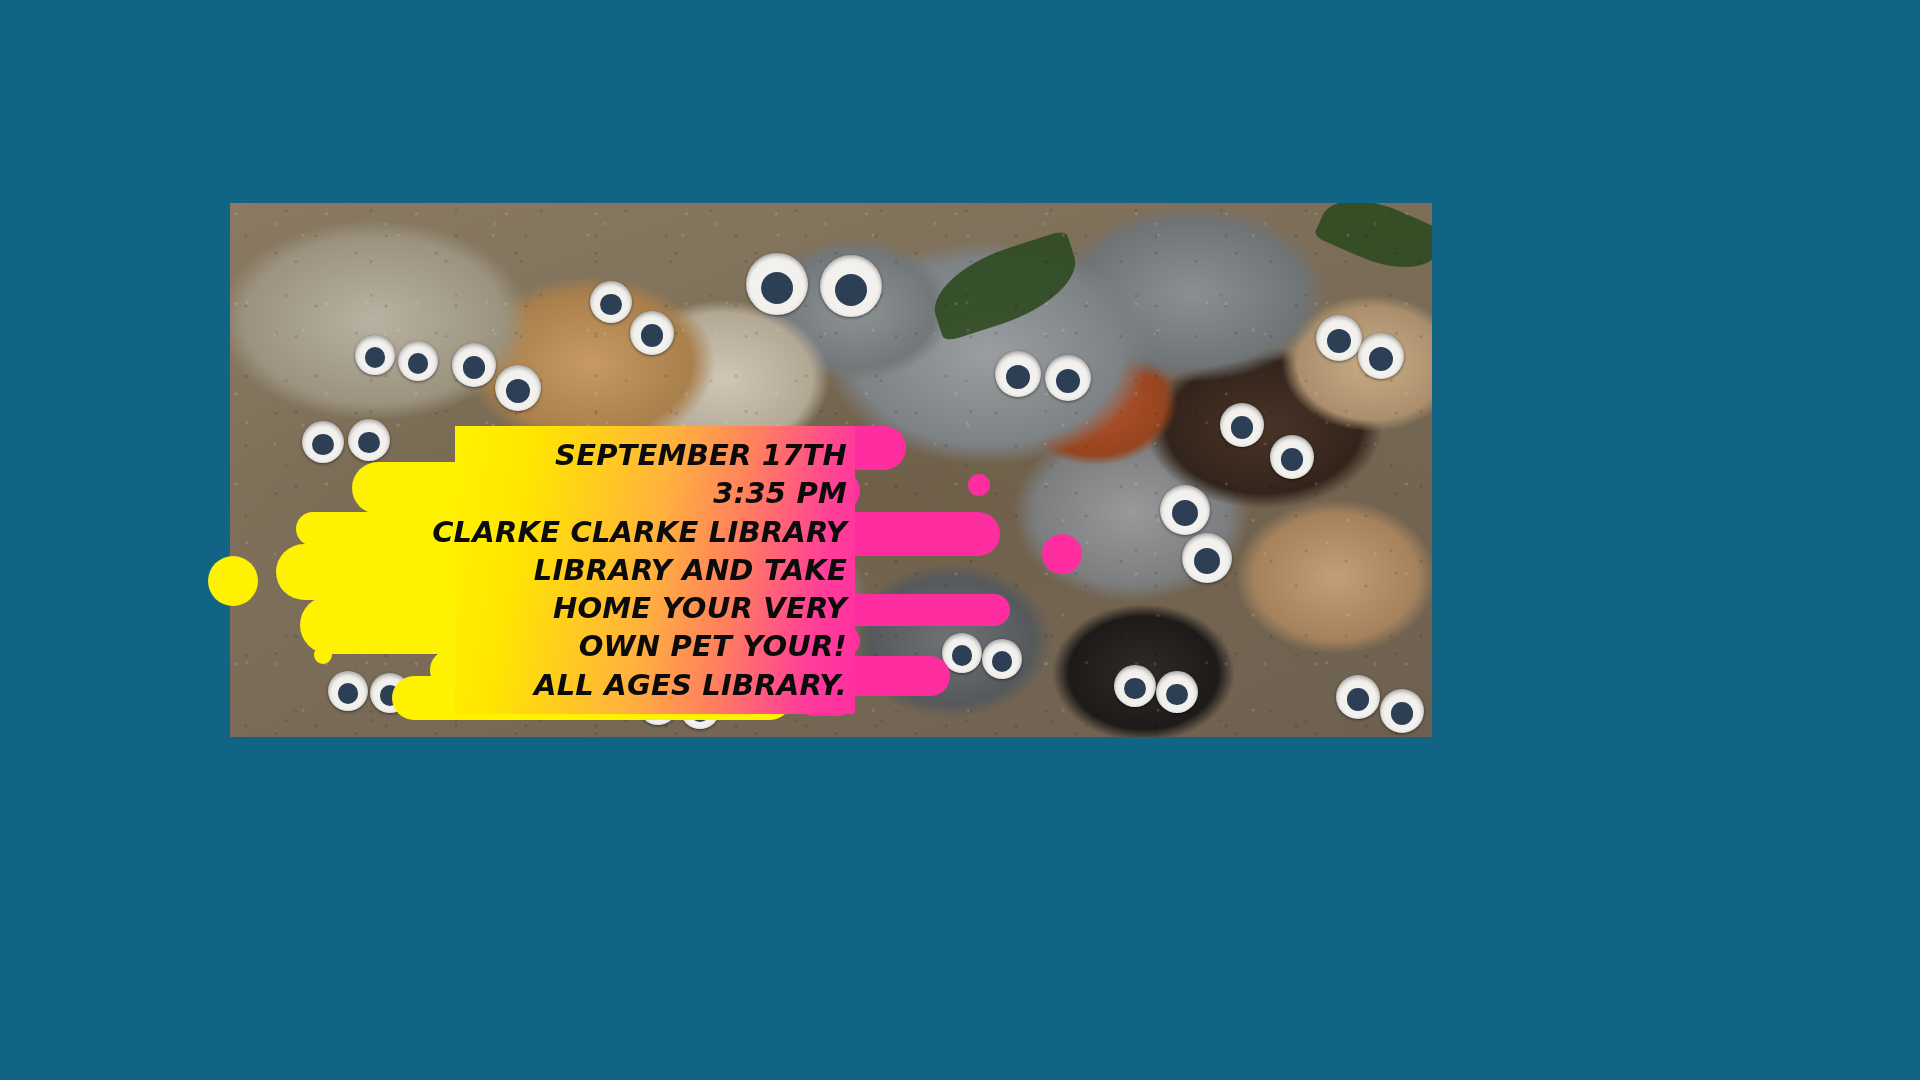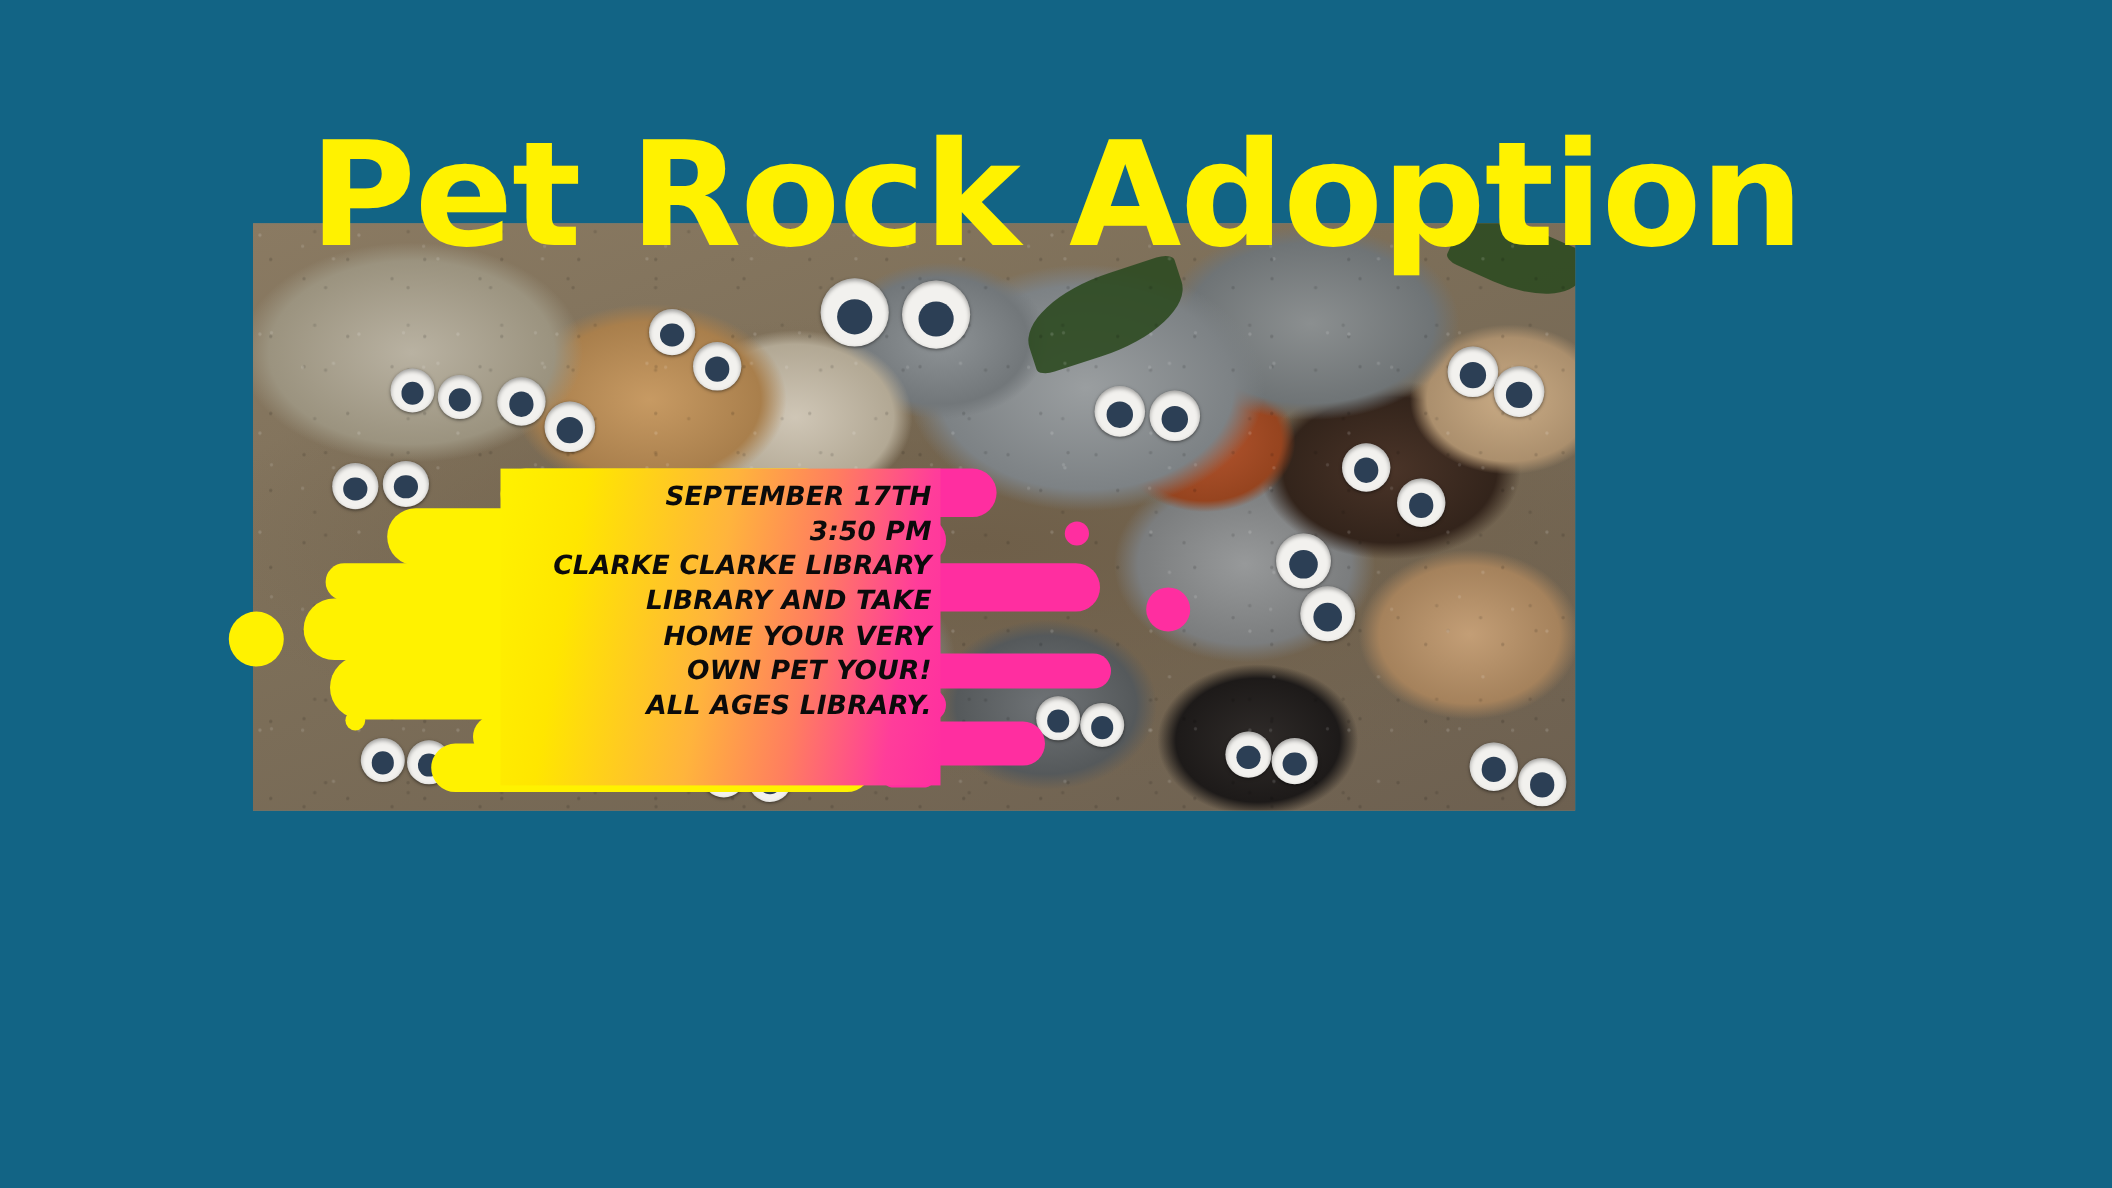--- a/index.html
+++ b/index.html
@@ -82,21 +82,21 @@
     background:linear-gradient(100deg,#FFF200 0%,#FFE600 18%,#FFB43C 48%,#FF7E5F 68%,#FF3D9A 88%,#FF2EA0 100%);
     z-index:5;
   }
   .panel-text{
     position:absolute;left:455px;top:426px;width:400px;height:288px;
     z-index:7;display:flex;flex-direction:column;justify-content:flex-start;
     align-items:flex-end;text-align:right;
     padding:10px 8px 0 0;box-sizing:border-box;
   }
   .panel-text .ln{
-    font-size:24px;line-height:1.32;font-weight:bold;font-style:italic;
+    font-size:29px;line-height:1.32;font-weight:bold;font-style:italic;
     color:#0b0b0b;white-space:nowrap;letter-spacing:.2px;
     font-family:"DejaVu Sans","Liberation Sans",sans-serif;
   }
 </style>
 </head>
 <body>
 
 <div id="stage">
 
   <div class="photo-frame">
@@ -130,21 +130,20 @@
     <div class="eye" style="left:408px;top:482px;width:40px;height:40px;"></div>
     <div class="eye" style="left:450px;top:486px;width:40px;height:40px;"></div>
     <div class="eye" style="left:712px;top:430px;width:40px;height:40px;"></div>
     <div class="eye" style="left:752px;top:436px;width:40px;height:40px;"></div>
     <div class="eye" style="left:884px;top:462px;width:42px;height:42px;"></div>
     <div class="eye" style="left:926px;top:468px;width:42px;height:42px;"></div>
     <div class="eye" style="left:1106px;top:472px;width:44px;height:44px;"></div>
     <div class="eye" style="left:1150px;top:486px;width:44px;height:44px;"></div>
   </div>
 
-  <div class="title">Pet Rock Adoption</div>
 
   <div class="blob yb" style="left:455px;top:426px;width:300px;height:46px;"></div>
   <div class="blob yb" style="left:352px;top:462px;width:420px;height:52px;"></div>
   <div class="blob yb" style="left:296px;top:512px;width:470px;height:34px;"></div>
   <div class="blob yb" style="left:276px;top:544px;width:500px;height:56px;"></div>
   <div class="blob yb" style="left:300px;top:596px;width:470px;height:58px;"></div>
   <div class="blob yb" style="left:430px;top:650px;width:350px;height:40px;"></div>
   <div class="blob yb" style="left:392px;top:676px;width:400px;height:44px;"></div>
   <div class="dot yb" style="left:208px;top:556px;width:50px;height:50px;"></div>
   <div class="dot yb" style="left:314px;top:646px;width:18px;height:18px;"></div>
@@ -157,21 +156,21 @@
   <div class="blob pb" style="left:800px;top:556px;width:50px;height:38px;"></div>
   <div class="blob pb" style="left:800px;top:594px;width:210px;height:32px;"></div>
   <div class="blob pb" style="left:800px;top:626px;width:60px;height:30px;"></div>
   <div class="blob pb" style="left:800px;top:656px;width:150px;height:40px;"></div>
   <div class="blob pb" style="left:800px;top:690px;width:52px;height:26px;"></div>
   <div class="dot pb" style="left:968px;top:474px;width:22px;height:22px;"></div>
   <div class="dot pb" style="left:1042px;top:534px;width:40px;height:40px;"></div>
 
   <div class="panel-text">
     <div class="ln">SEPTEMBER 17TH</div>
-    <div class="ln">3:50 PM</div>
+    <div class="ln">3:35 PM</div>
     <div class="ln">CLARKE CLARKE LIBRARY</div>
     <div class="ln">LIBRARY AND TAKE</div>
     <div class="ln">HOME YOUR VERY</div>
     <div class="ln">OWN PET YOUR!</div>
     <div class="ln">ALL AGES LIBRARY.</div>
   </div>
 
 </div>
 
 </body></html>

